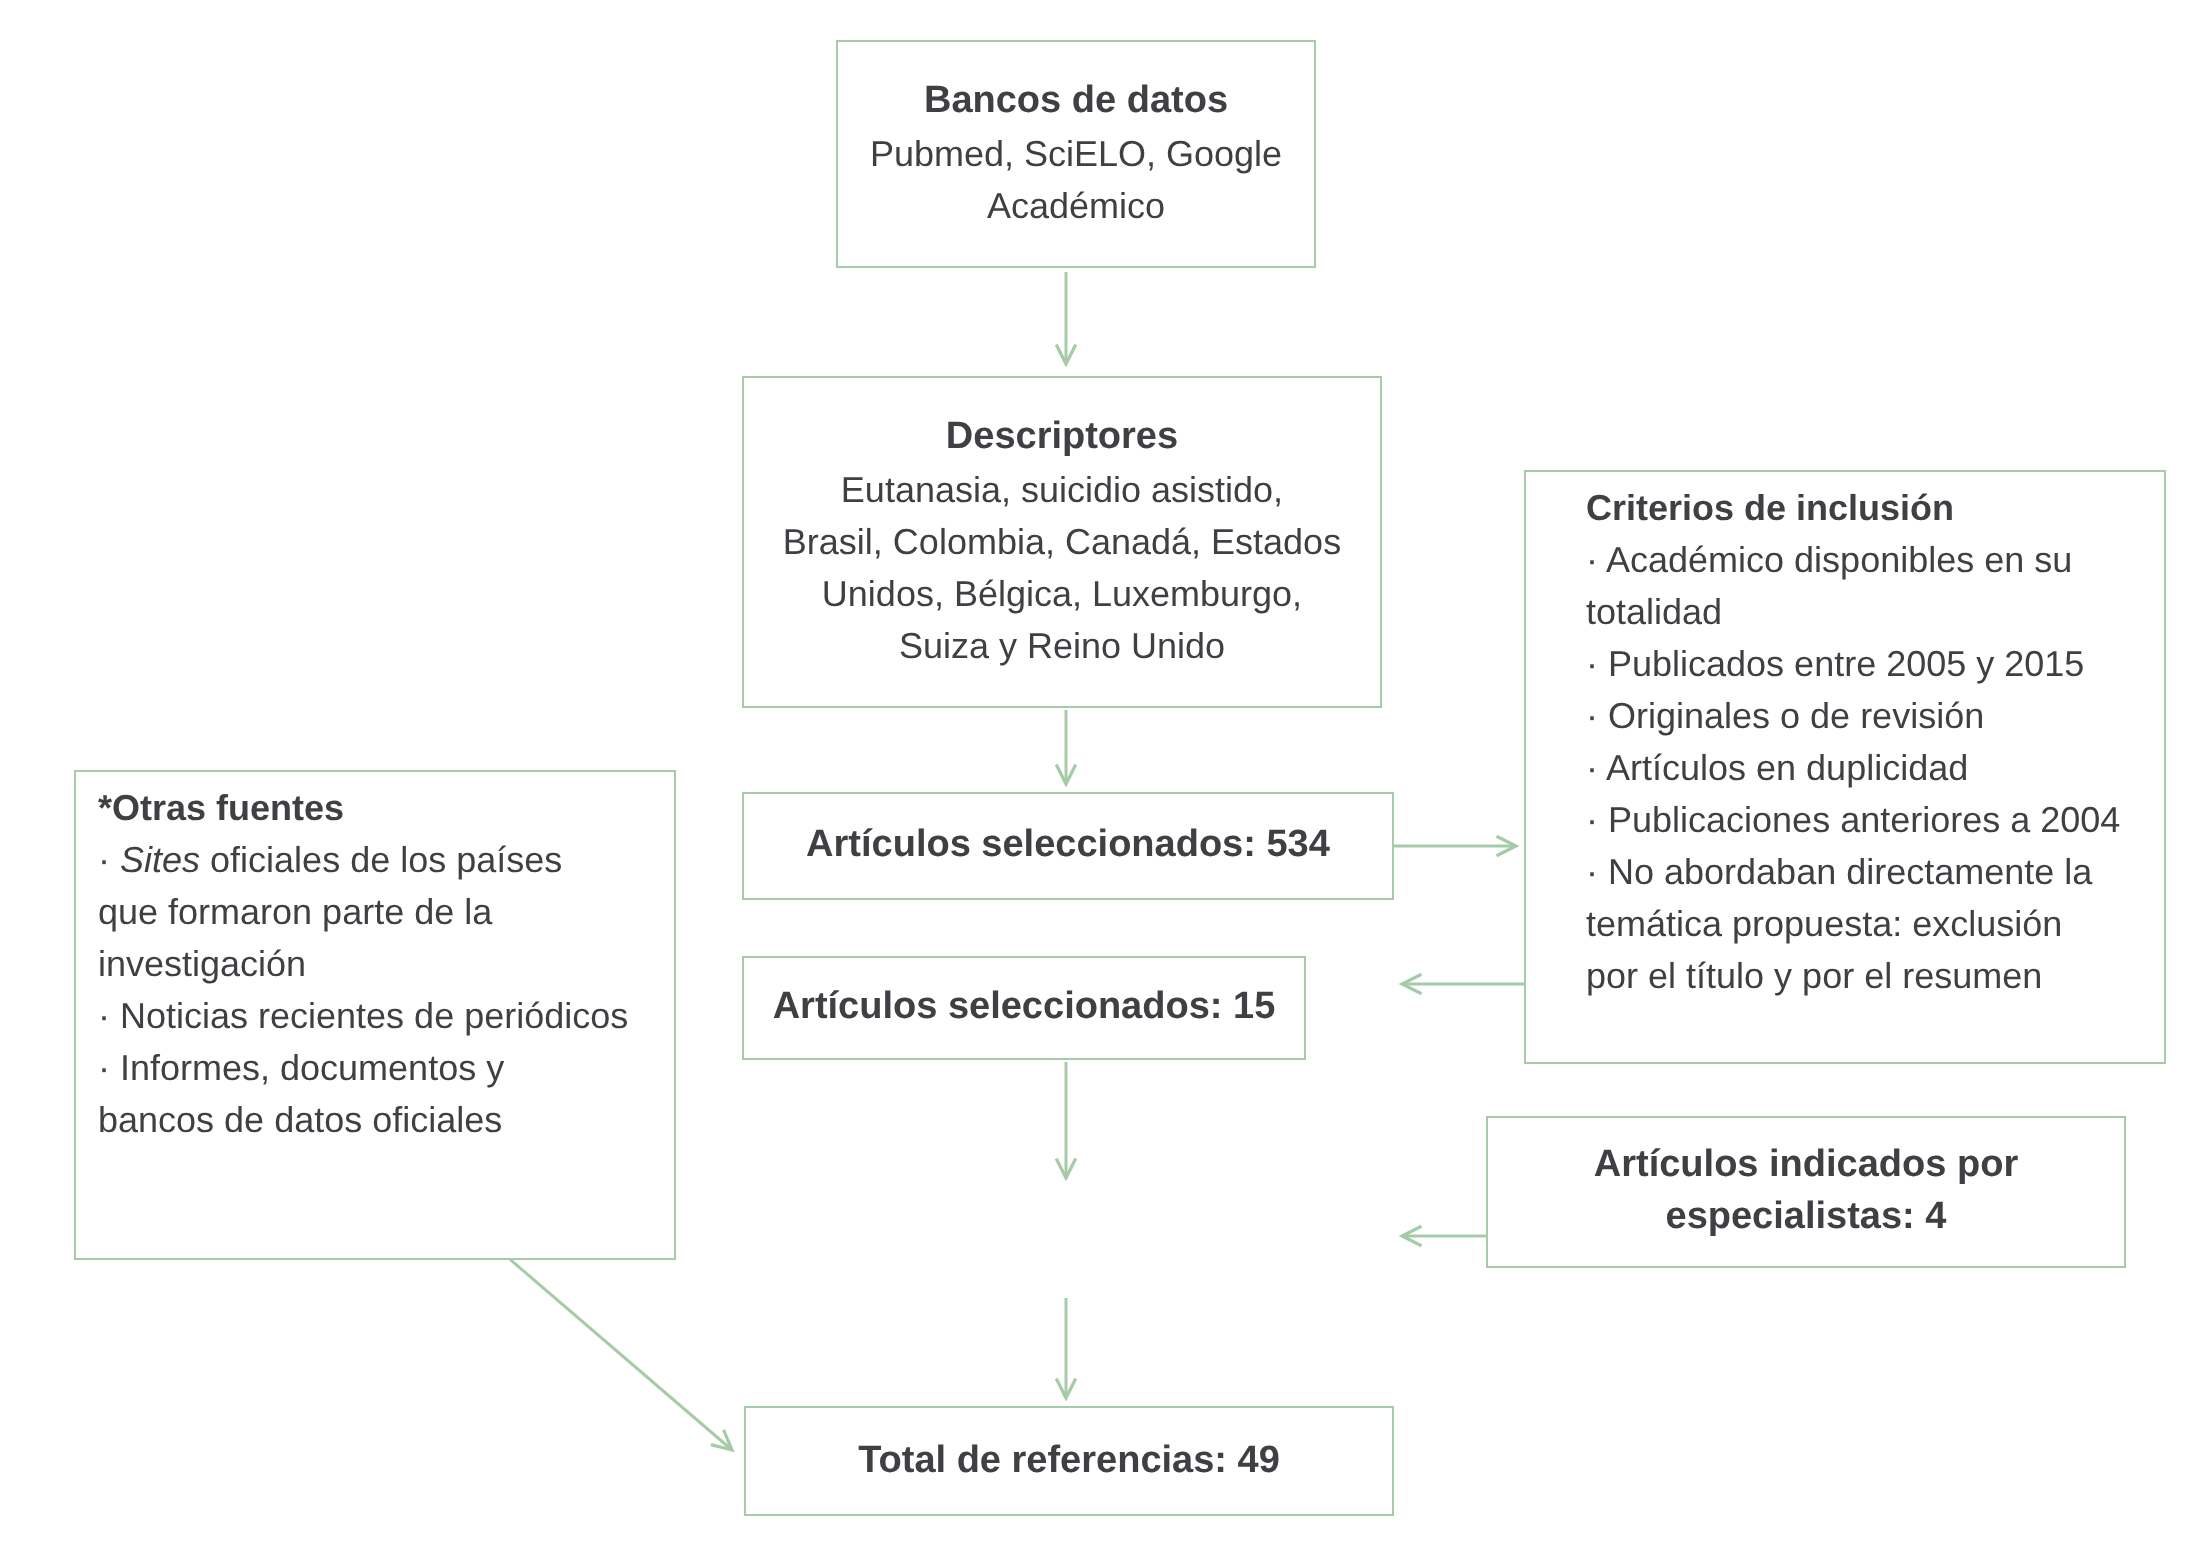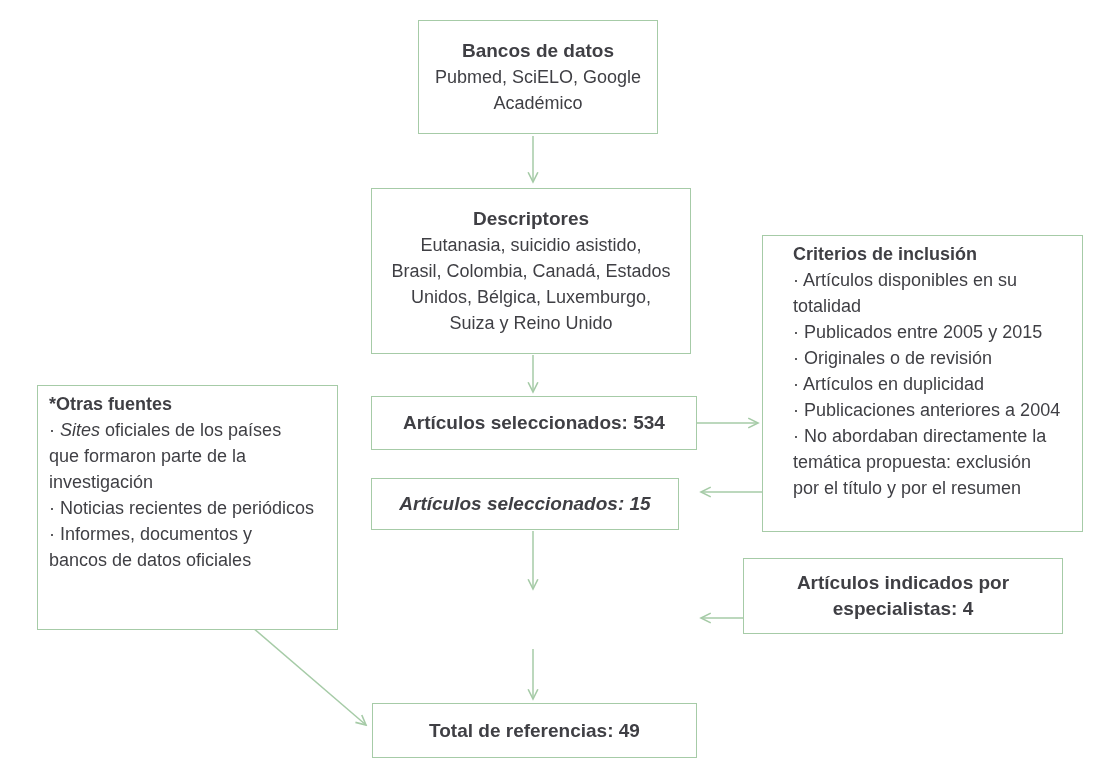--- a/index.html
+++ b/index.html
@@ -71,32 +71,32 @@
     <div class="body-text">Eutanasia, suicidio asistido,
 Brasil, Colombia, Canadá, Estados
 Unidos, Bélgica, Luxemburgo,
 Suiza y Reino Unido</div>
   </div>
 
   <div class="node center-text" style="left:371px;top:396px;width:326px;height:54px;">
     <div class="label">Artículos seleccionados: 534</div>
   </div>
 
-  <div class="node center-text" style="left:371px;top:478px;width:308px;height:52px;font-style:italic;">
+  <div class="node center-text" style="left:371px;top:478px;width:282px;height:52px;">
     <div class="label">Artículos seleccionados: 15</div>
   </div>
 
 
   <div class="node center-text" style="left:372px;top:703px;width:325px;height:55px;">
     <div class="label">Total de referencias: 49</div>
   </div>
 
   <div class="node left-text" style="left:762px;top:235px;width:321px;height:297px;padding-left:30px;">
     <div class="para-head">Criterios de inclusión</div>
-    <div class="para">· Artículos disponibles en su
+    <div class="para">· Académico disponibles en su
 totalidad</div>
     <div class="para">· Publicados entre 2005 y 2015</div>
     <div class="para">· Originales o de revisión</div>
     <div class="para">· Artículos en duplicidad</div>
     <div class="para">· Publicaciones anteriores a 2004</div>
     <div class="para">· No abordaban directamente la
 temática propuesta: exclusión
 por el título y por el resumen</div>
   </div>
 

